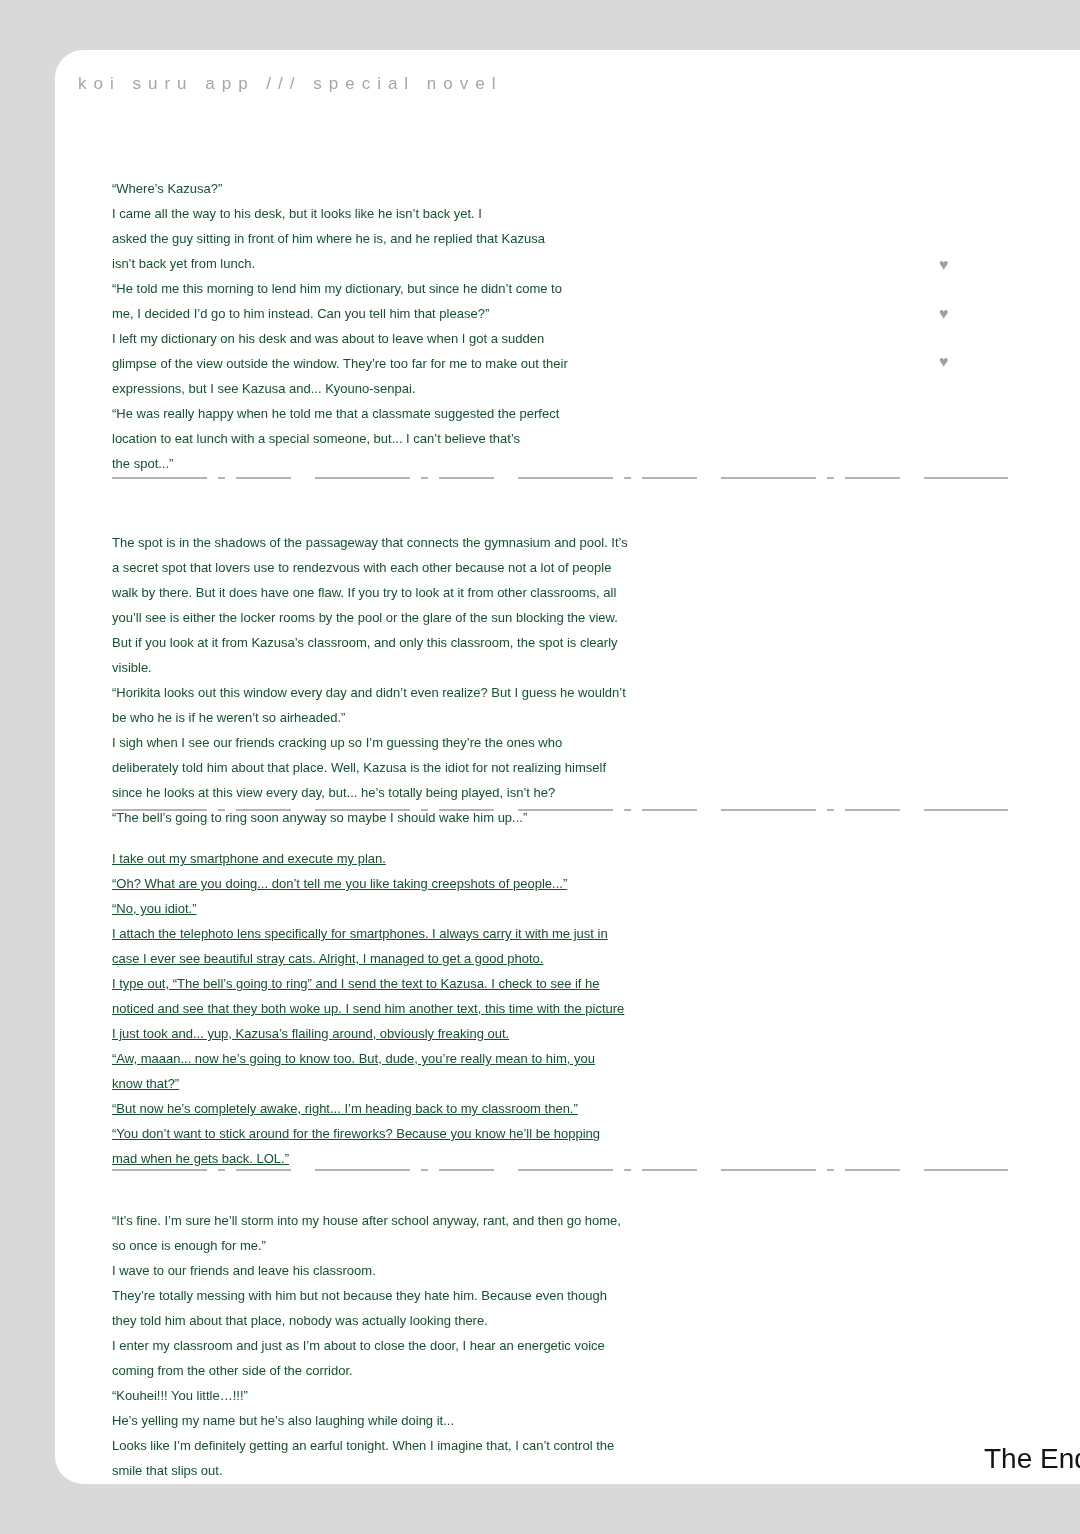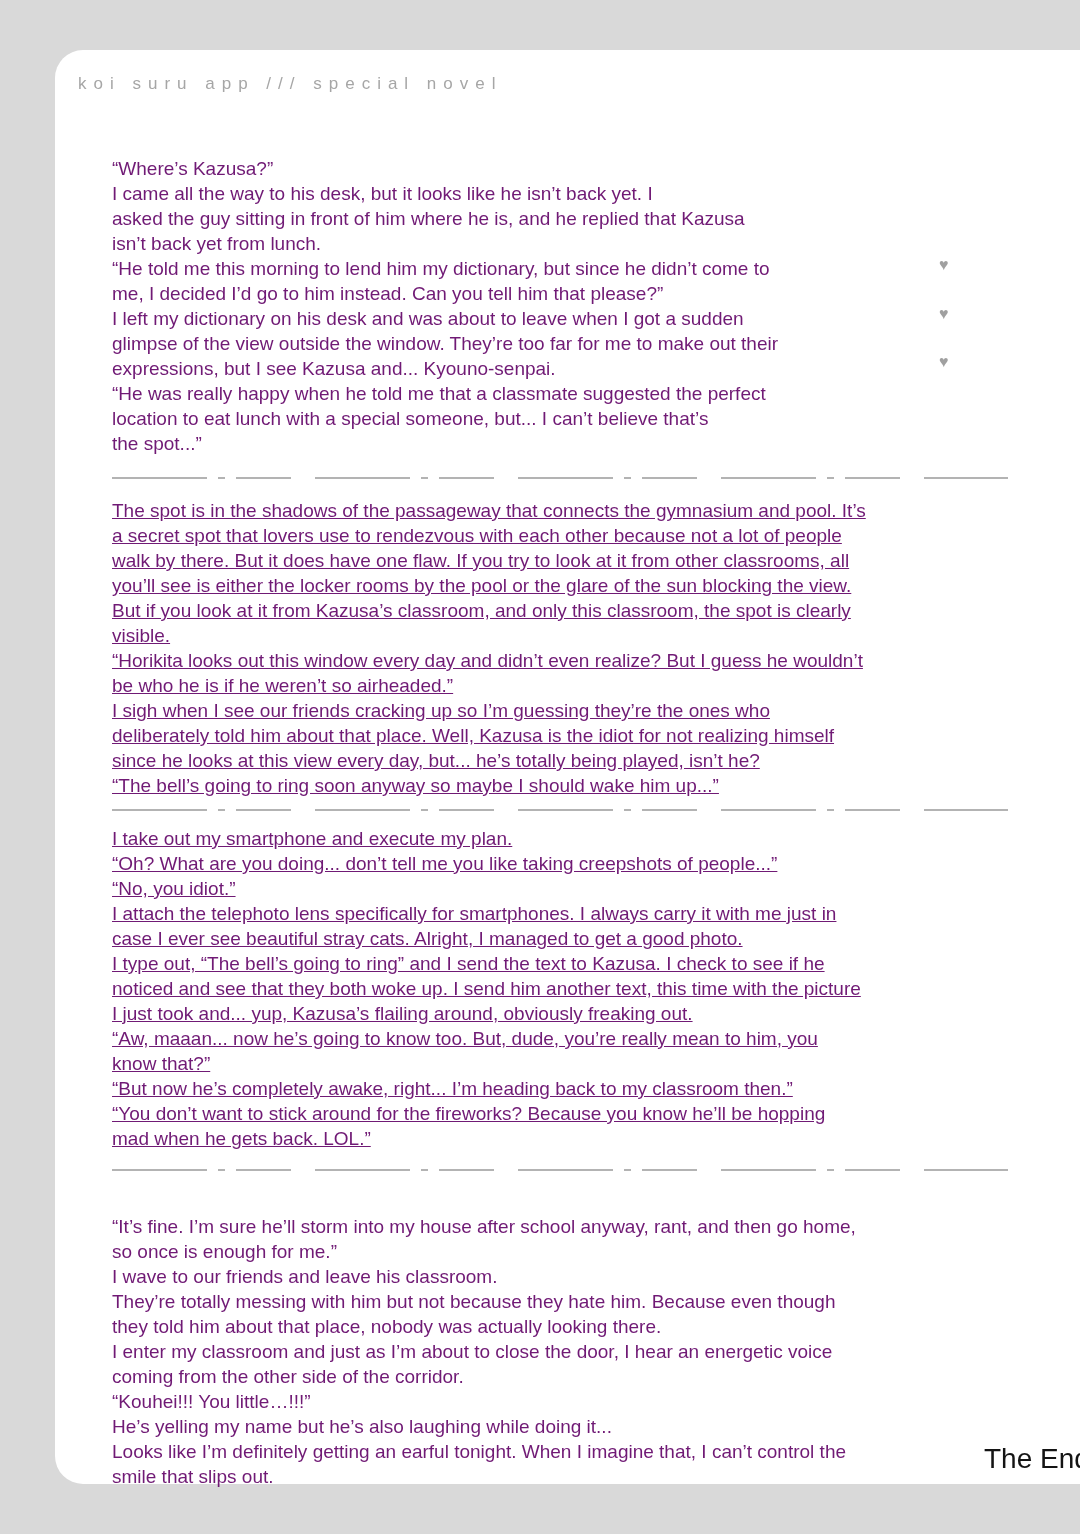--- a/index.html
+++ b/index.html
@@ -17,28 +17,29 @@
   }
   .header{
     position:absolute;left:78px;top:74px;
     font-size:17px;letter-spacing:7px;
     color:#a6a6a6;
     white-space:nowrap;
     text-align:right;
   }
   .section{
     position:absolute;left:112px;width:900px;
-    font-size:19px;line-height:25px;
-    color:#701a75;
+    font-size:13px;line-height:25px;
+    color:#14532d;
     white-space:pre-line;
+    margin-top:20px;
   }
   .s1{top:156px;}
-  .s2{top:498px;text-decoration:underline;}
+  .s2{top:510px;}
   .s3{top:826px;text-decoration:underline;}
-  .s4{top:1214px;}
+  .s4{top:1188px;}
   .divider{
     position:absolute;left:112px;width:896px;height:2px;
     background:repeating-linear-gradient(
       to right,
       #b3b3b3 0px, #b3b3b3 95px,
       transparent 95px, transparent 106px,
       #b3b3b3 106px, #b3b3b3 113px,
       transparent 113px, transparent 124px,
       #b3b3b3 124px, #b3b3b3 179px,
       transparent 179px, transparent 203px

